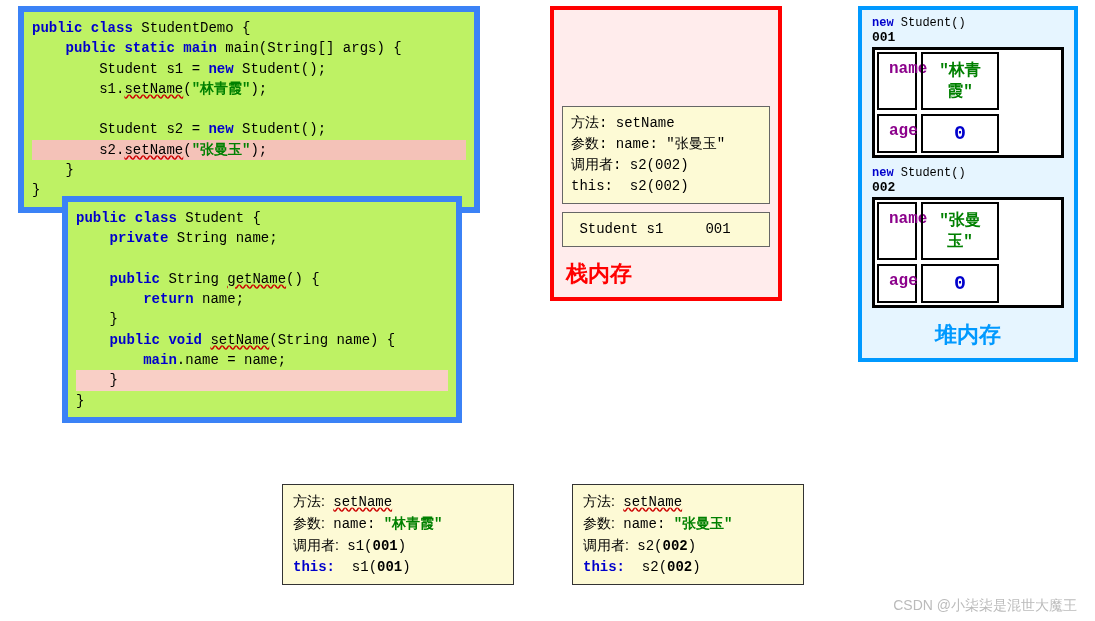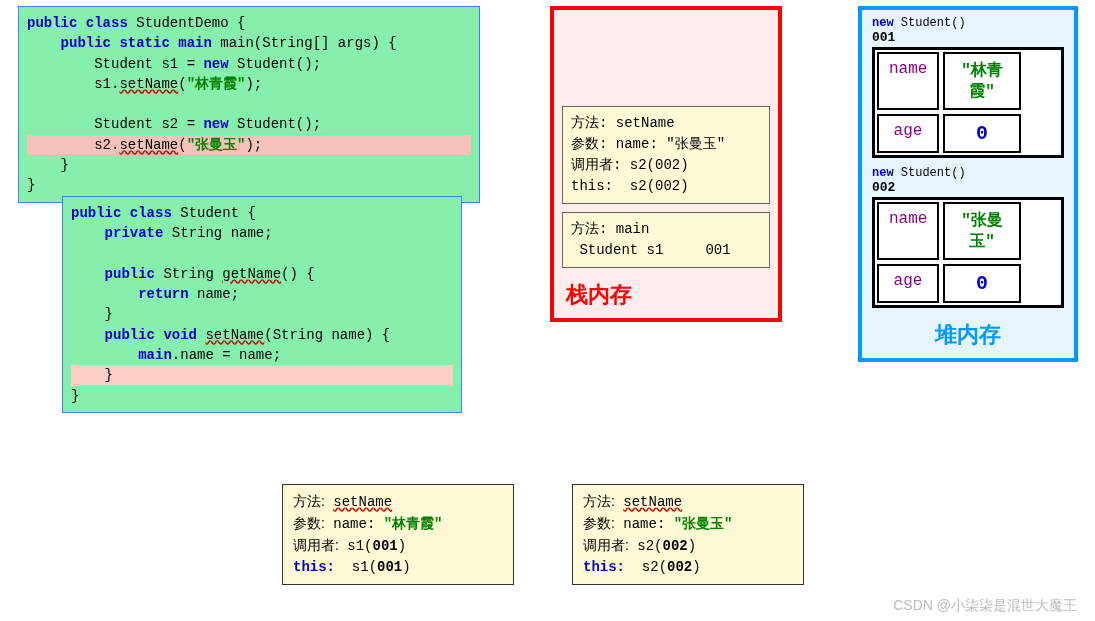--- a/index.html
+++ b/index.html
@@ -6,22 +6,22 @@
     body {
       width: 1095px;
       height: 621px;
       font-family: Consolas, "Courier New", monospace;
       font-size: 14px;
       background: #fff;
       position: relative;
     }
     .code-box {
       position: absolute;
-      background: #86efac;
-      border: 1px solid #3b82f6;
+      background: #bef264;
+      border: 6px solid #3b82f6;
       padding: 6px 8px;
       line-height: 1.45;
       white-space: pre;
     }
     .code-box .kw { color: #0000cc; font-weight: bold; }
     .code-box .str { color: #008000; font-weight: bold; }
     .code-box .wav { text-decoration: underline wavy #cc0000; }
     .code-box .hl { background: #f4c2b8; display: inline-block; width: 100%; }
     .code-box .hl2 { background: #f9cfc6; display: inline-block; width: 100%; }
 
@@ -77,21 +77,21 @@
       background: #fff;
     }
     .obj-row { display: flex; }
     .obj-cell {
       border: 2px solid #000;
       padding: 6px 10px;
       margin: 2px;
       text-align: center;
       font-size: 16px;
     }
-    .obj-key { color: #8b008b; font-weight: normal; width: 62px; }
+    .obj-key { color: #8b008b; font-weight: bold; width: 40px; }
     .obj-val { color: #008000; font-weight: bold; width: 78px; }
     .obj-val-num { color: #0000cc; font-weight: bold; width: 78px; font-size: 20px; }
 
     .frame-box {
       position: absolute;
       background: #fdfad5;
       border: 1px solid #333;
       padding: 6px 10px;
       line-height: 1.5;
       font-size: 14px;
@@ -138,21 +138,20 @@
 </div>
 
 <div class="stack-box" style="left:550px; top:6px; width:232px;">
   <div class="stack-frame" style="margin-top:96px;">
     <div><span class="lbl">方法:</span> <span class="wav">setName</span></div>
     <div><span class="lbl">参数:</span> <span>name:</span> <span class="str">"张曼玉"</span></div>
     <div><span class="lbl">调用者:</span> <span>s2(</span><span class="bold">002</span><span>)</span></div>
     <div><span class="kw">this:</span>&nbsp; <span>s2(</span><span class="bold">002</span><span>)</span></div>
   </div>
   <div class="stack-frame">
-    <div><span class="lbl">方法:</span> <span>main</span></div>
     <div>&nbsp;<span>Student s1</span>&nbsp;&nbsp;&nbsp;&nbsp;&nbsp;<span class="bold">001</span></div>
   </div>
   <div class="stack-title">栈内存</div>
 </div>
 
 <div class="heap-box" style="left:858px; top:6px; width:220px;">
   <div class="obj-label">
     <span class="kw">new</span> <span>Student()</span>
   </div>
   <div class="obj-addr">001</div>

